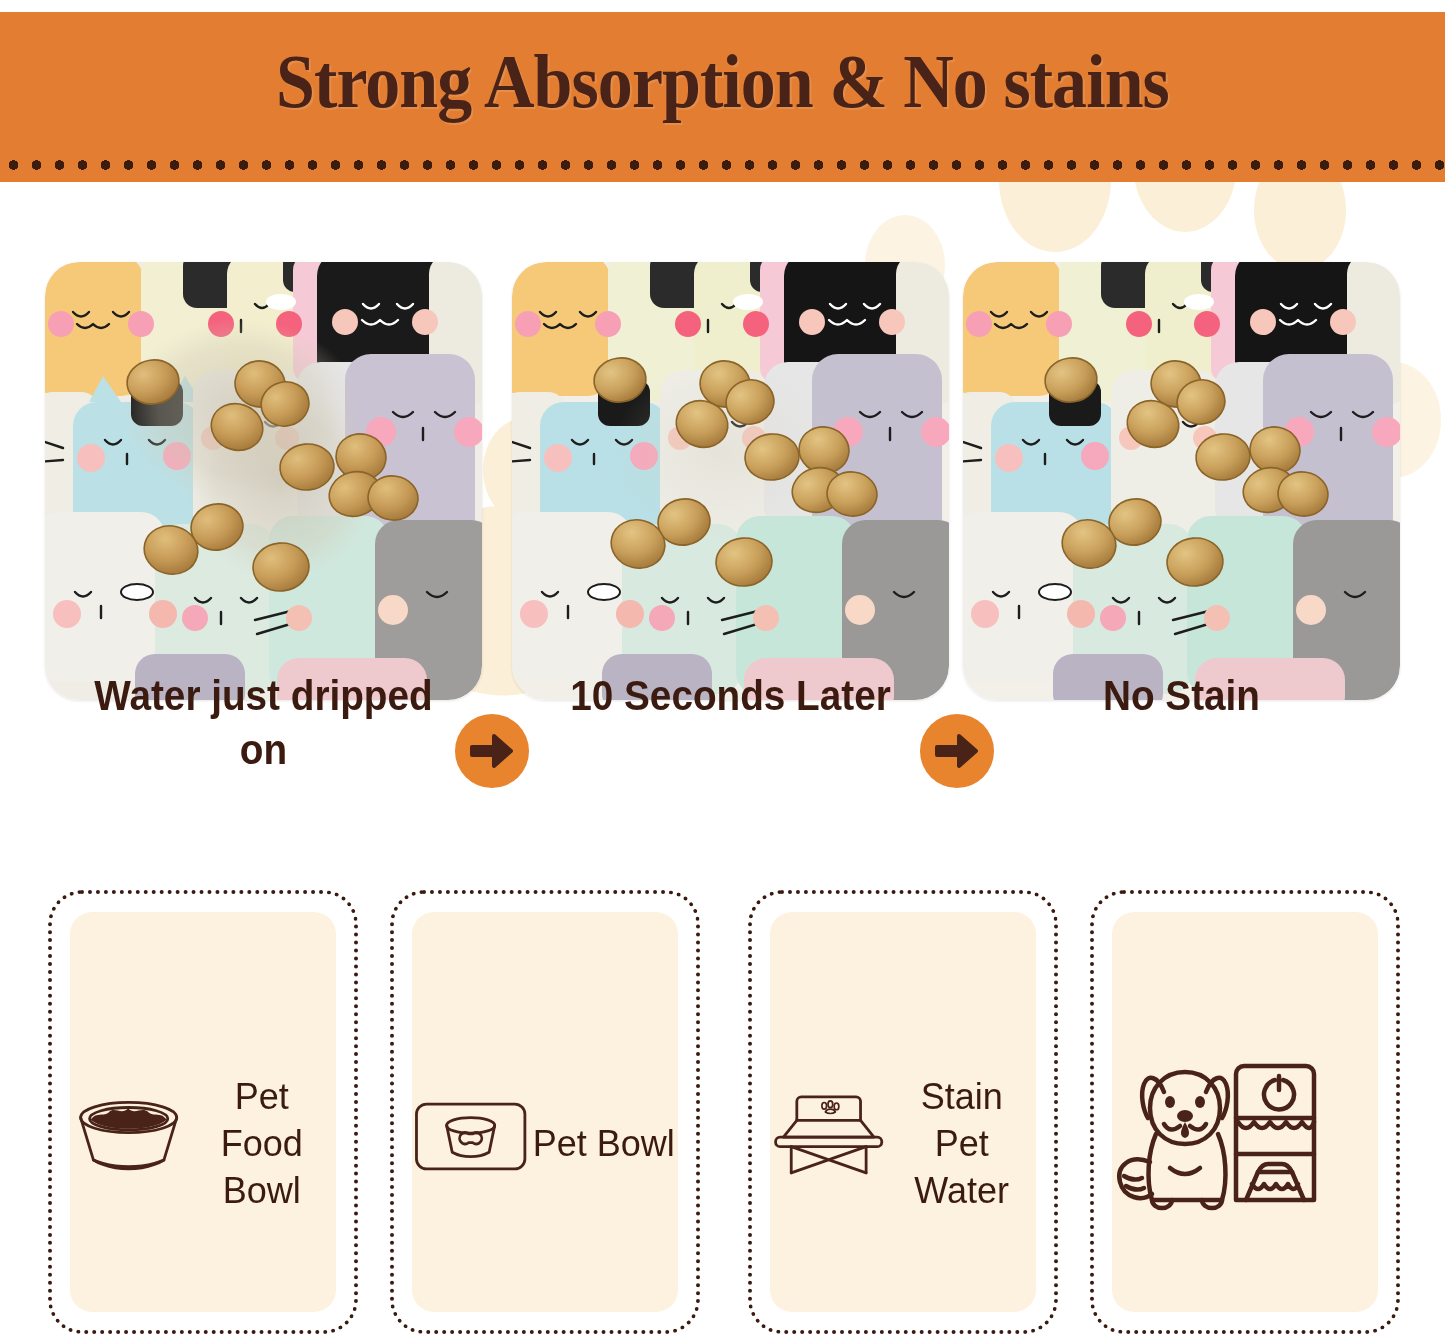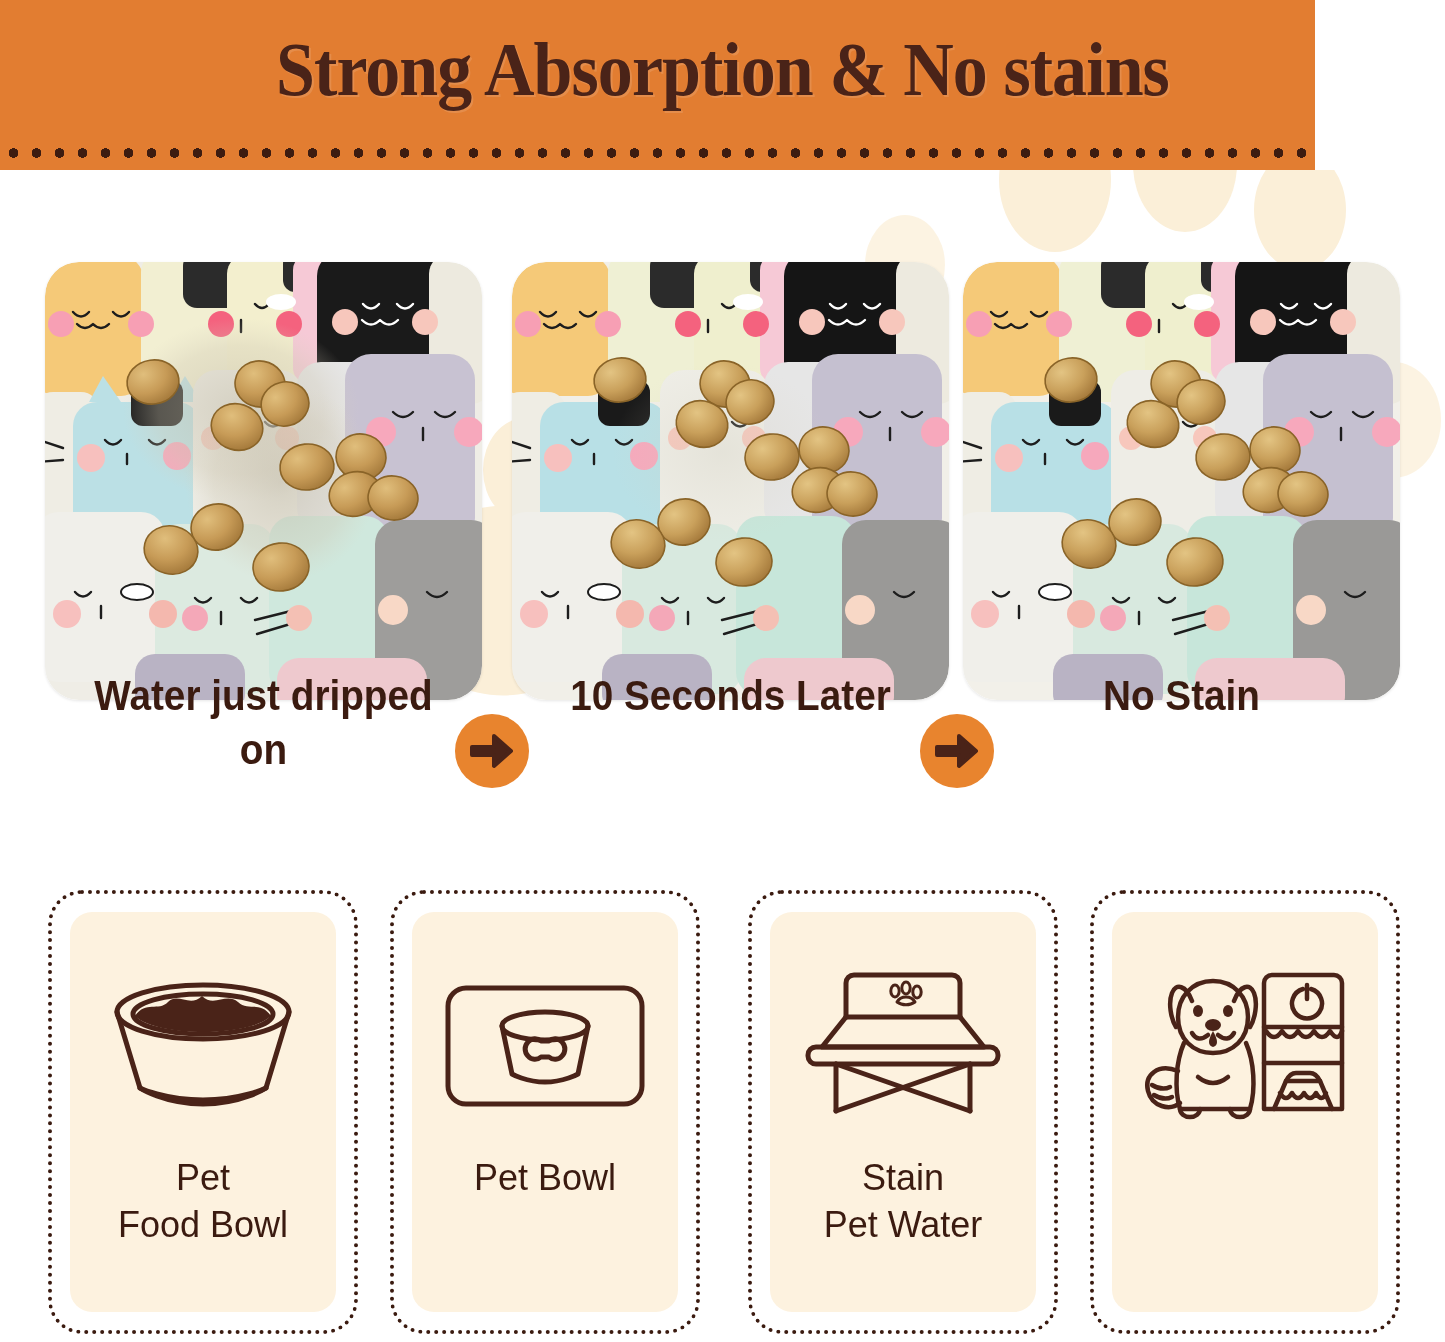--- a/index.html
+++ b/index.html
@@ -8,21 +8,21 @@
     background:#FFFFFF;
     font-family:"Liberation Sans", sans-serif;
     position:relative;overflow:hidden;
   }
 
   
   #paw-watermarks{position:absolute;left:0;top:170px;width:1445px;height:1172px;z-index:0;pointer-events:none;}
 
   
   #header{
-    position:absolute;left:0;top:0;width:1315px;height:170px;
+    position:absolute;left:0;top:12px;width:1445px;height:170px;
     background:#E27D31;z-index:5;overflow:hidden;
   }
   #header-title{
     position:absolute;left:0;top:26px;width:1445px;
     text-align:center;
     font-family:"Liberation Serif", serif;
     font-weight:bold;
     font-size:76px;
     letter-spacing:-1px;
     color:#4A2318;
@@ -72,22 +72,22 @@
     border:4px dotted #3B1B10;border-radius:34px;
     box-sizing:border-box;
     padding:18px;
   }
   #card-1{left:48px;}
   #card-2{left:390px;}
   #card-3{left:748px;}
   #card-4{left:1090px;}
   .card-inner{
     width:100%;height:100%;background:#FDF2DF;border-radius:22px;
-    display:flex;flex-direction:column;align-items:center;justify-content:flex-start;
-    box-sizing:border-box;padding-top:38px;
+    display:flex;flex-direction:row;align-items:center;justify-content:flex-start;
+    box-sizing:border-box;padding-top:48px;
   }
   .card-icon{width:210px;height:190px;display:block;}
   .card-label{
     margin-top:14px;width:100%;text-align:center;
     color:#3B1B10;font-size:36px;line-height:47px;font-weight:400;
     font-family:"Liberation Sans", sans-serif;
   }
 </style>
 </head>
 <body>

